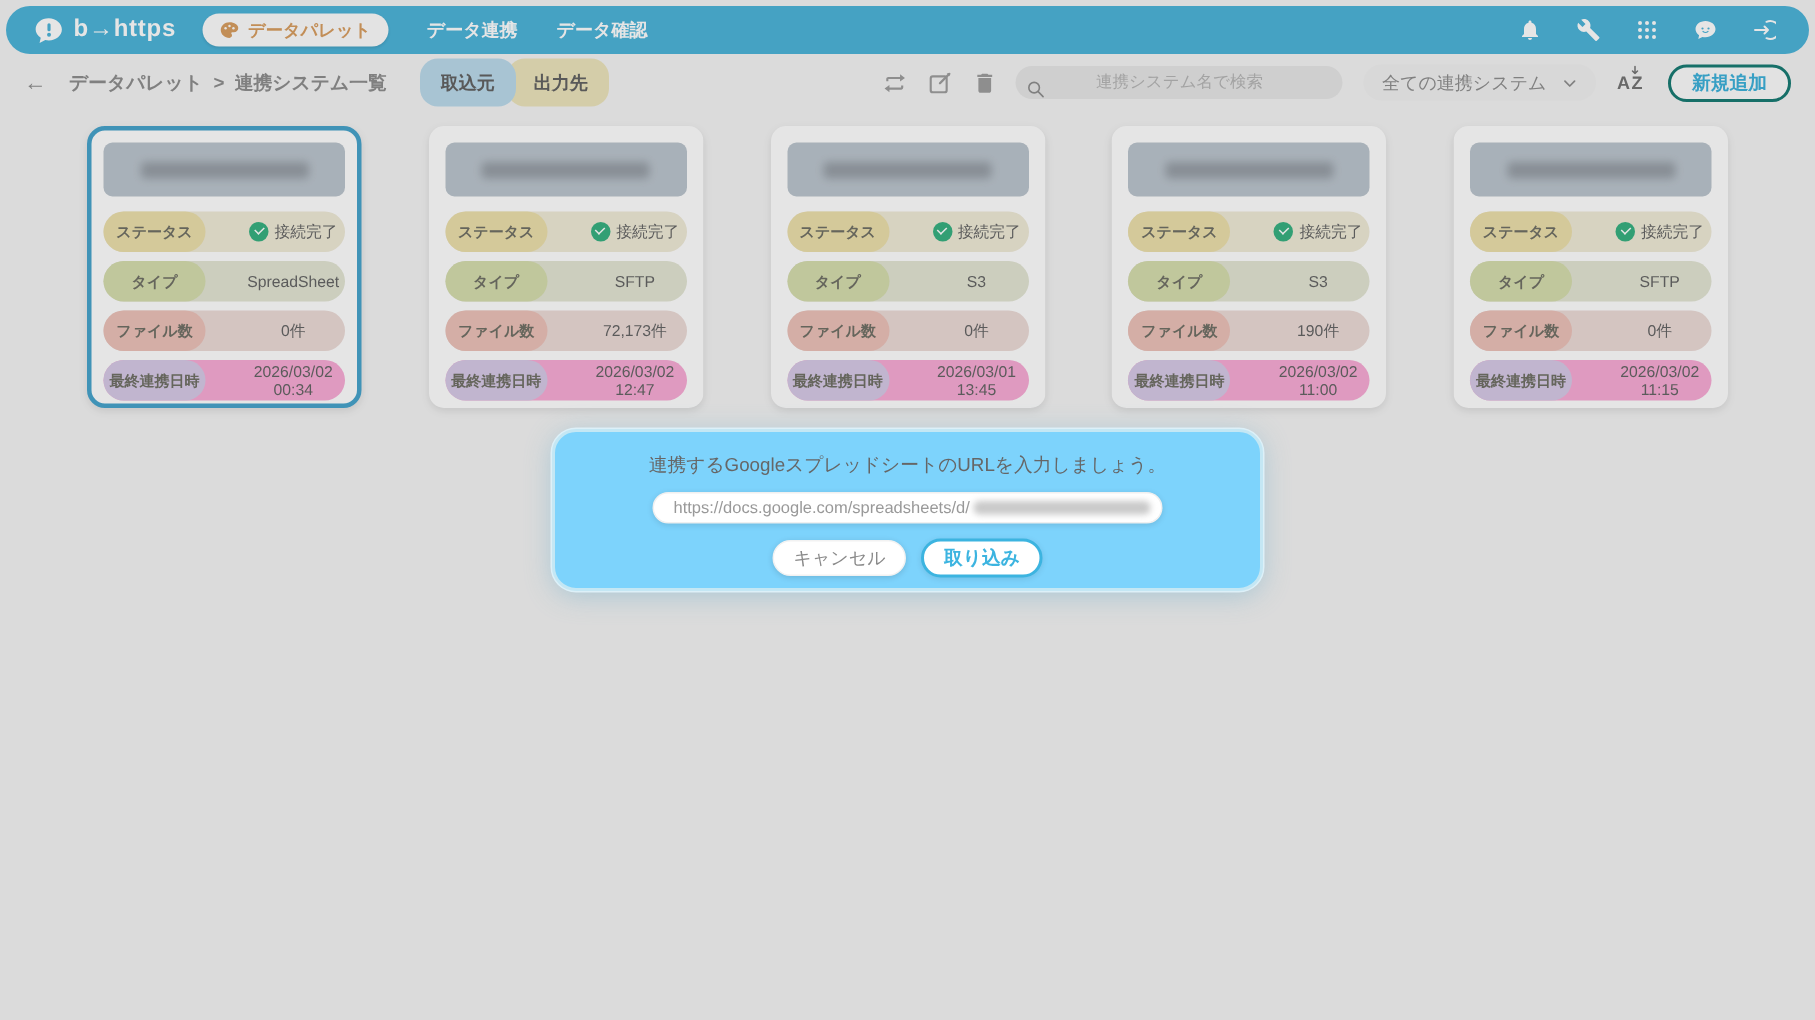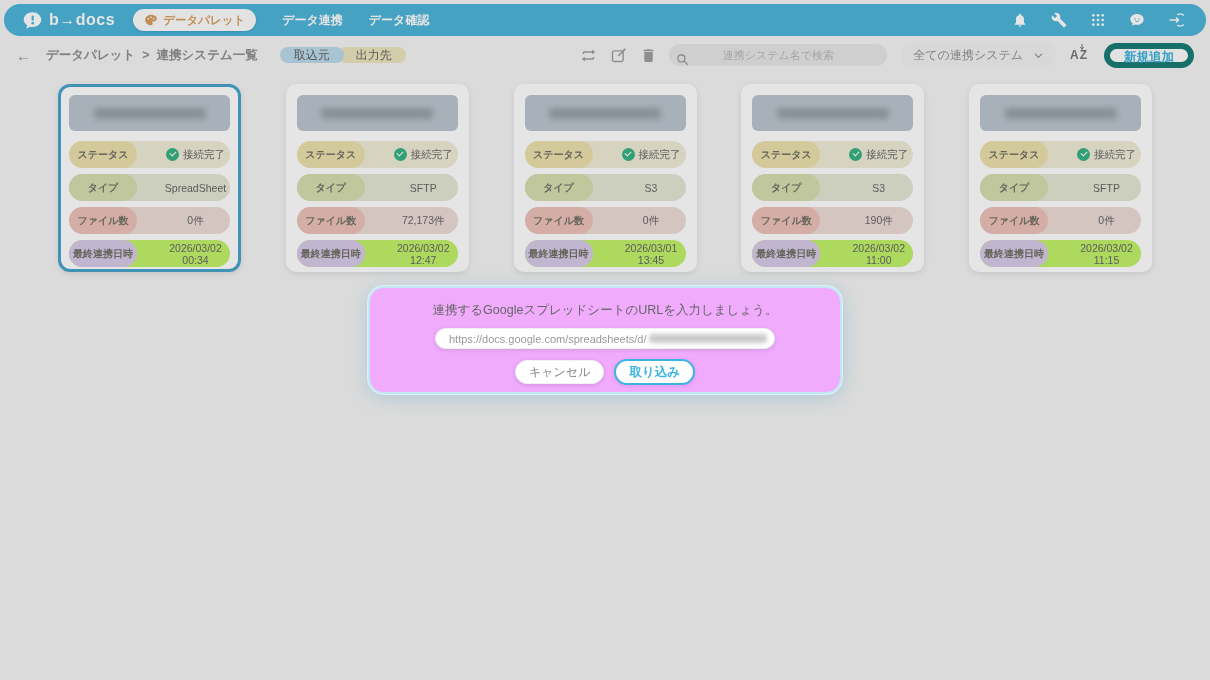--- a/index.html
+++ b/index.html
@@ -31,22 +31,22 @@
   
   .toolbar {
     position:absolute; left:0; right:0; top:38px; height:34px;
     display:flex; align-items:center; padding:0 16px;
   }
   .back-arrow { color:#8a8a8a; font-size:15px; cursor:pointer; width:22px; }
   .breadcrumb { display:flex; align-items:center; gap:7px; margin-left:8px;
     color:#8a8a8a; font-size:12.5px; font-weight:bold; }
   .breadcrumb .crumb { cursor:pointer; }
   .tabs { display:flex; margin-left:22px; }
-  .tab { height:16px; border-radius:12px; display:flex; align-items:center;
-    padding:0 14px; font-size:12px; color:#5c5c5c; font-weight:normal; cursor:pointer; }
+  .tab { height:32px; border-radius:12px; display:flex; align-items:center;
+    padding:0 14px; font-size:12px; color:#5c5c5c; font-weight:bold; cursor:pointer; }
   .tab.active { background:#b8d9eb; z-index:2; margin-right:-6px; }
   .tab.inactive { background:#ece4ba; padding-left:18px; }
   .toolbar-spacer { flex:1; }
   .action-icons { display:flex; align-items:center; gap:13px; margin-right:12px; }
   .action-icons svg { width:17px; height:17px; display:block; cursor:pointer; }
   .search-box {
     position:relative; width:218px; height:22px; background:#e6e6e6;
     border-radius:11px; display:flex; align-items:flex-end; margin-right:14px;
   }
   .search-box svg { position:absolute; left:7px; width:13px; height:13px; }
@@ -59,21 +59,21 @@
   .filter-pill {
     height:24px; border-radius:12px; background:#f0f0f0; display:flex;
     align-items:center; gap:10px; padding:0 12px; font-size:12px; color:#8a8a8a;
     cursor:pointer; margin-right:12px;
   }
   .filter-pill svg { width:11px; height:11px; }
   .sort-az { position:relative; color:#6f6f6f; font-size:12px; font-weight:bold;
     letter-spacing:1px; cursor:pointer; margin-right:14px; padding:2px 2px; }
   .sort-az svg { position:absolute; left:10px; top:-3px; width:8px; height:8px; }
   .add-btn {
-    height:25px; border-radius:13px; border:6px solid #0f766e; background:#fcfcfc;
+    height:25px; border-radius:13px; border:2px solid #0f766e; background:#fcfcfc;
     color:#35aed9; font-size:12.5px; font-weight:bold; padding:0 14px; cursor:pointer;
     font-family:"Liberation Sans","DejaVu Sans",sans-serif;
   }
   
   .cards {
     position:absolute; left:0; right:0; top:84px;
     display:flex; justify-content:space-between; padding:0 58px;
   }
   .card {
     width:183px; height:188px; background:#fff; border-radius:10px;
@@ -92,31 +92,31 @@
   .row-label {
     width:68px; height:27px; border-radius:14px; flex:none;
     display:flex; align-items:center; justify-content:center;
     font-size:10px; font-weight:bold; color:#6b6b60;
   }
   .row-value { flex:1; text-align:center; font-size:10.5px; color:#5f5f5f;
     display:flex; align-items:center; justify-content:center; gap:4px; }
   .row-status { background:#efead6; } .row-status .row-label { background:#ecdfa8; }
   .row-type   { background:#e2e5d2; } .row-type   .row-label { background:#d4dcaa; }
   .row-files  { background:#ecdad6; } .row-files  .row-label { background:#ecbfb6; }
-  .row-date   { background:#bef264; } .row-date   .row-label { background:#d5c8e6; }
+  .row-date   { background:#f9a8d4; } .row-date   .row-label { background:#d5c8e6; }
   .check-icon { width:13px; height:13px; border-radius:50%; background:#2fae7c;
     position:relative; flex:none; }
   .check-icon::after { content:""; position:absolute; left:3.5px; top:3px;
     width:5px; height:3px; border-left:1.5px solid #fff; border-bottom:1.5px solid #fff;
     transform:rotate(-45deg); }
   
   .overlay { position:absolute; inset:0; background:rgba(70,70,70,.14); z-index:40; }
   .modal {
     position:absolute; left:50%; transform:translateX(-50%); top:286px;
-    width:474px; height:108px; background:#f0abfc; border-radius:16px;
+    width:474px; height:108px; background:#7dd3fc; border-radius:16px;
     border:2px solid #c4e7f4; z-index:50;
     box-shadow:0 0 0 1px #ddf0f8, 0 3px 18px rgba(110,175,205,.45);
     display:flex; flex-direction:column; align-items:center; padding-top:14px;
   }
   .modal-title { font-size:12.5px; color:#666; }
   .url-input {
     margin-top:9px; width:340px; height:21px; border-radius:11px; background:#fff;
     border:1px solid #f0f0f0; box-shadow:0 1px 4px rgba(0,0,0,.12);
     display:flex; align-items:center; padding-left:13px; cursor:text;
   }
@@ -141,21 +141,21 @@
 </head>
 <body>
 
 <header class="topbar">
   <div class="logo">
     <svg viewBox="0 0 24 24">
       <path d="M12 2.5C6.4 2.5 2 6.2 2 10.8c0 2.7 1.5 5 3.9 6.5l-.9 4 4.4-2.2c.8.2 1.7.3 2.6.3 5.6 0 10-3.7 10-8.3S17.6 2.5 12 2.5z" fill="#fff"></path>
       <rect x="11" y="6.2" width="2.4" height="6.2" rx="1.2" fill="#45b1d8"></rect>
       <circle cx="12.2" cy="15" r="1.5" fill="#45b1d8"></circle>
     </svg>
-    <span class="logo-text">b→docs</span>
+    <span class="logo-text">b→https</span>
   </div>
   <div class="palette-pill">
     <svg viewBox="0 0 24 24">
       <path fill="#d79a5a" d="M12 3C6.5 3 2 7 2 12s4.5 9 10 9c1.6 0 2.9-1.3 2.9-2.9 0-.7-.3-1.4-.7-1.9-.5-.6-.1-1.6.8-1.6H17c2.8 0 5-2.2 5-5C22 6 17.5 3 12 3z"></path>
       <circle cx="7.5" cy="10" r="1.4" fill="#fdfdfd"></circle>
       <circle cx="12" cy="7.5" r="1.4" fill="#fdfdfd"></circle>
       <circle cx="16.5" cy="10" r="1.4" fill="#fdfdfd"></circle>
     </svg>
     <span>データパレット</span>
   </div>

